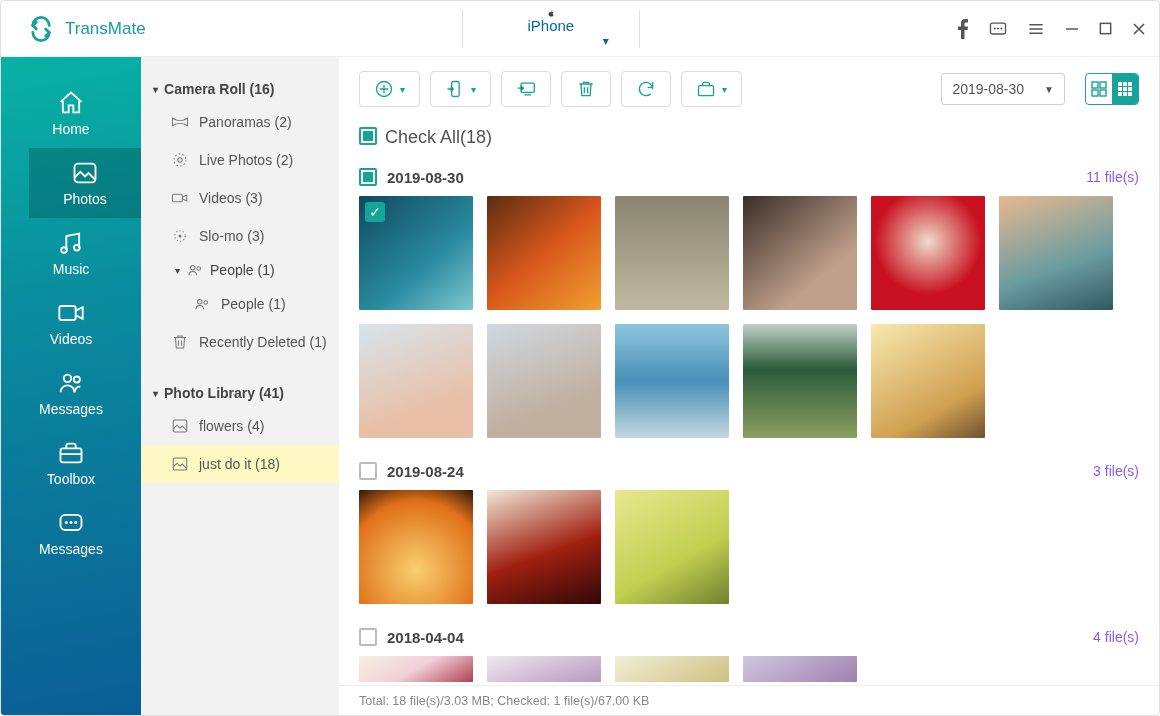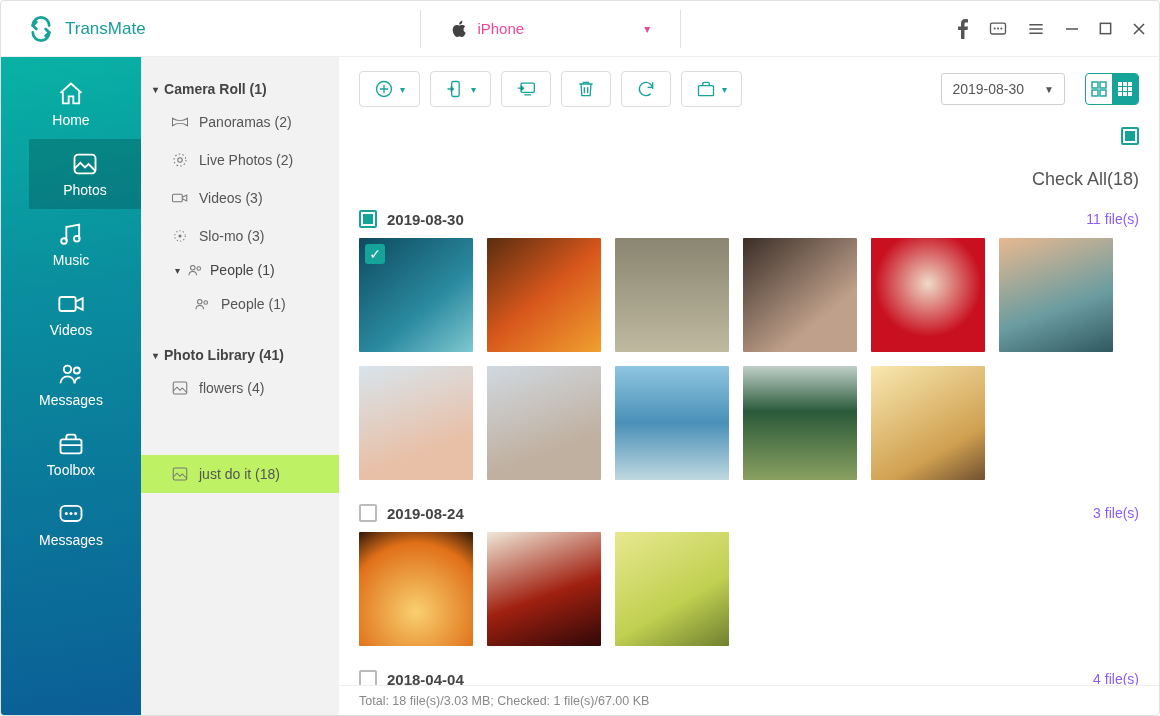--- a/index.html
+++ b/index.html
@@ -2,59 +2,59 @@
 <html><head>
 <meta charset="utf-8">
 <style>
 * { margin: 0; padding: 0; box-sizing: border-box; font-family: -apple-system, BlinkMacSystemFont, "Segoe UI", Arial, sans-serif; }
 body { width: 1160px; height: 716px; overflow: hidden; background: #fff; border: 1px solid #e0e0e0; border-radius: 4px; position: relative; }
 
 
 .titlebar { height: 56px; display: flex; align-items: center; padding: 0 12px; border-bottom: 1px solid #eee; }
 .logo { width: 28px; height: 28px; margin-left: 14px; margin-right: 10px; }
 .app-name { color: #189c9c; font-size: 17px; font-weight: 500; margin-right: auto; }
-.device-sel { display: flex; align-items: center; gap: 10px; border-left: 1px solid #e0e0e0; border-right: 1px solid #e0e0e0; padding: 0 30px; height: 38px; margin-right: auto; color: #ec4899; font-size: 15px; cursor: default; }
+.device-sel { display: flex; align-items: center; border-left: 1px solid #e0e0e0; border-right: 1px solid #e0e0e0; padding: 0 30px; height: 38px; margin-right: auto; color: #0369a1; font-size: 15px; cursor: default; flex-direction: column; }
 .device-sel .chev { margin-left: 110px; font-size: 12px; }
 .win-ctrls { display: flex; gap: 18px; align-items: center; color: #555; }
 .win-ctrls span, .win-ctrls svg { cursor: default; }
 
 
 .main { display: flex; height: calc(100% - 56px); }
 
 
-.leftnav { width: 140px; background: linear-gradient(170deg, #08b2a4 0%, #0a8e9e 35%, #0b5e96 100%); padding-top: 12px; }
+.leftnav { width: 140px; background: linear-gradient(170deg, #08b2a4 0%, #0a8e9e 35%, #0b5e96 100%); padding-top: 21px; }
 .nav-item { display: flex; flex-direction: column; align-items: center; justify-content: center; height: 70px; color: #fff; font-size: 14px; cursor: default; gap: 4px; }
 .nav-item.active { background: rgba(0,0,0,0.18); margin-left: 28px; }
 .nav-item svg { width: 28px; height: 28px; }
 
 
 .tree { width: 198px; background: #f2f2f2; padding-top: 18px; overflow-y: auto; font-size: 14px; color: #444; }
 .tree-header { display: flex; align-items: center; gap: 6px; padding: 6px 12px; font-weight: 600; cursor: default; }
 .tree-header .caret { font-size: 10px; }
 .tree-item { display: flex; align-items: center; gap: 10px; padding: 10px 10px 10px 30px; cursor: default; color: #555; }
-.tree-item.selected { background: #bef264; margin-top: 48px; }
+.tree-item.selected { background: #fef9c3; }
 .tree-item svg, .tree-header svg { width: 18px; height: 18px; flex-shrink: 0; }
 .tree-sub { padding-left: 22px; }
 .tree-sub .tree-header { font-weight: 500; padding-left: 12px;}
 .sep { height: 18px; }
 
 
 .content { flex: 1; display: flex; flex-direction: column; overflow: hidden; }
 .toolbar { display: flex; align-items: center; padding: 14px 20px; gap: 10px; }
 .tbtn { height: 36px; border: 1px solid #dcdcdc; border-radius: 4px; background: #fff; display: inline-flex; align-items: center; justify-content: center; color: #16a39a; cursor: default; padding: 0 14px; gap: 6px; }
 .tbtn svg { width: 20px; height: 20px; }
 .tbtn .sm-chev { font-size: 10px; color: #16a39a; }
 .toolbar-spacer { flex: 1; }
 .date-dd { height: 32px; border: 1px solid #cfcfcf; border-radius: 3px; padding: 0 10px; display: flex; align-items: center; gap: 20px; font-size: 14px; color: #555; cursor: default; }
 .view-grp { display: flex; border: 1px solid #16a39a; border-radius: 4px; overflow: hidden; margin-left: 10px; }
 .view-btn { width: 26px; height: 30px; display: flex; align-items: center; justify-content: center; cursor: default; }
 .view-btn.active { background: #16a39a; color: #fff; }
 .view-btn:not(.active) { color: #16a39a; }
 
-.checkall { display: flex; align-items: flex-end; gap: 24px; padding: 6px 20px 14px; font-size: 18px; color: #555; flex-direction: column; }
+.checkall { display: flex; align-items: flex-start; gap: 8px; padding: 6px 20px 14px; font-size: 18px; color: #555; }
 .cb { width: 18px; height: 18px; border: 2px solid #16a39a; border-radius: 2px; display: inline-flex; align-items: center; justify-content: center; }
 .cb.sq::after { content:""; width:10px; height:10px; background:#16a39a; }
 .cb.empty { border-color: #bbb; }
 
 .scroll { flex:1; overflow-y:auto; padding: 0 20px; }
 .group-head { display:flex; align-items:center; gap:10px; padding: 6px 0 10px; font-weight:600; font-size:15px; color:#444; }
 .group-head .count { margin-left:auto; font-weight:400; font-size:14px; color:#8b5cf6; }
 .grid { display:flex; flex-wrap:wrap; gap:14px; margin-bottom: 18px; }
 .thumb { width: 114px; height: 114px; background: #ccc; position: relative; cursor: default; border-radius:1px; }
 .thumb .sel { position:absolute; top:6px; left:6px; width:20px; height:20px; background:#16a39a; border-radius:3px; color:#fff; display:flex; align-items:center; justify-content:center; font-size:14px; }
@@ -179,21 +179,21 @@
           <circle cx="12" cy="11.5" r="1.3" fill="#fff"></circle>
           <circle cx="16" cy="11.5" r="1.3" fill="#fff"></circle>
         </svg>
       <span>Messages</span>
     </div>
   </div>
 
   <div class="tree">
     <div class="tree-header">
       <span class="caret">▾</span>
-      <span>Camera Roll (1)</span>
+      <span>Camera Roll (16)</span>
     </div>
     <div class="tree-item">
       <svg viewBox="0 0 24 14">
           <path fill="none" stroke="#777" stroke-width="1.4" d="M2 2c6 4 14 4 20 0v10c-6-4-14-4-20 0z"></path>
         </svg>
       <span>Panoramas (2)</span>
     </div>
     <div class="tree-item">
       <svg viewBox="0 0 24 24">
           <circle cx="12" cy="12" r="3" fill="none" stroke="#777" stroke-width="1.4"></circle>
@@ -226,20 +226,26 @@
         <span>People (1)</span>
       </div>
       <div class="tree-item">
         <svg viewBox="0 0 24 24">
             <circle cx="9" cy="9" r="3" fill="none" stroke="#777" stroke-width="1.4"></circle>
             <path fill="none" stroke="#777" stroke-width="1.4" d="M4 19c0-3 2.2-5 5-5s5 2 5 5"></path>
             <circle cx="17" cy="10" r="2.4" fill="none" stroke="#777" stroke-width="1.4"></circle>
           </svg>
         <span>People (1)</span>
       </div>
+    </div>
+    <div class="tree-item">
+      <svg viewBox="0 0 24 24">
+          <path fill="none" stroke="#777" stroke-width="1.4" d="M4 6h16M9 6V4h6v2M6 6l1 14h10l1-14M10 10v7M14 10v7"></path>
+        </svg>
+      <span>Recently Deleted (1)</span>
     </div>
     <div class="sep"></div>
     <div class="tree-header">
       <span class="caret">▾</span>
       <span>Photo Library (41)</span>
     </div>
     <div class="tree-item">
       <svg viewBox="0 0 24 24">
           <rect x="3" y="4" width="18" height="16" rx="2" fill="none" stroke="#777" stroke-width="1.4"></rect>
           <path fill="none" stroke="#777" stroke-width="1.4" d="M3 16l5-5 4 4 3-3 6 6"></path>

